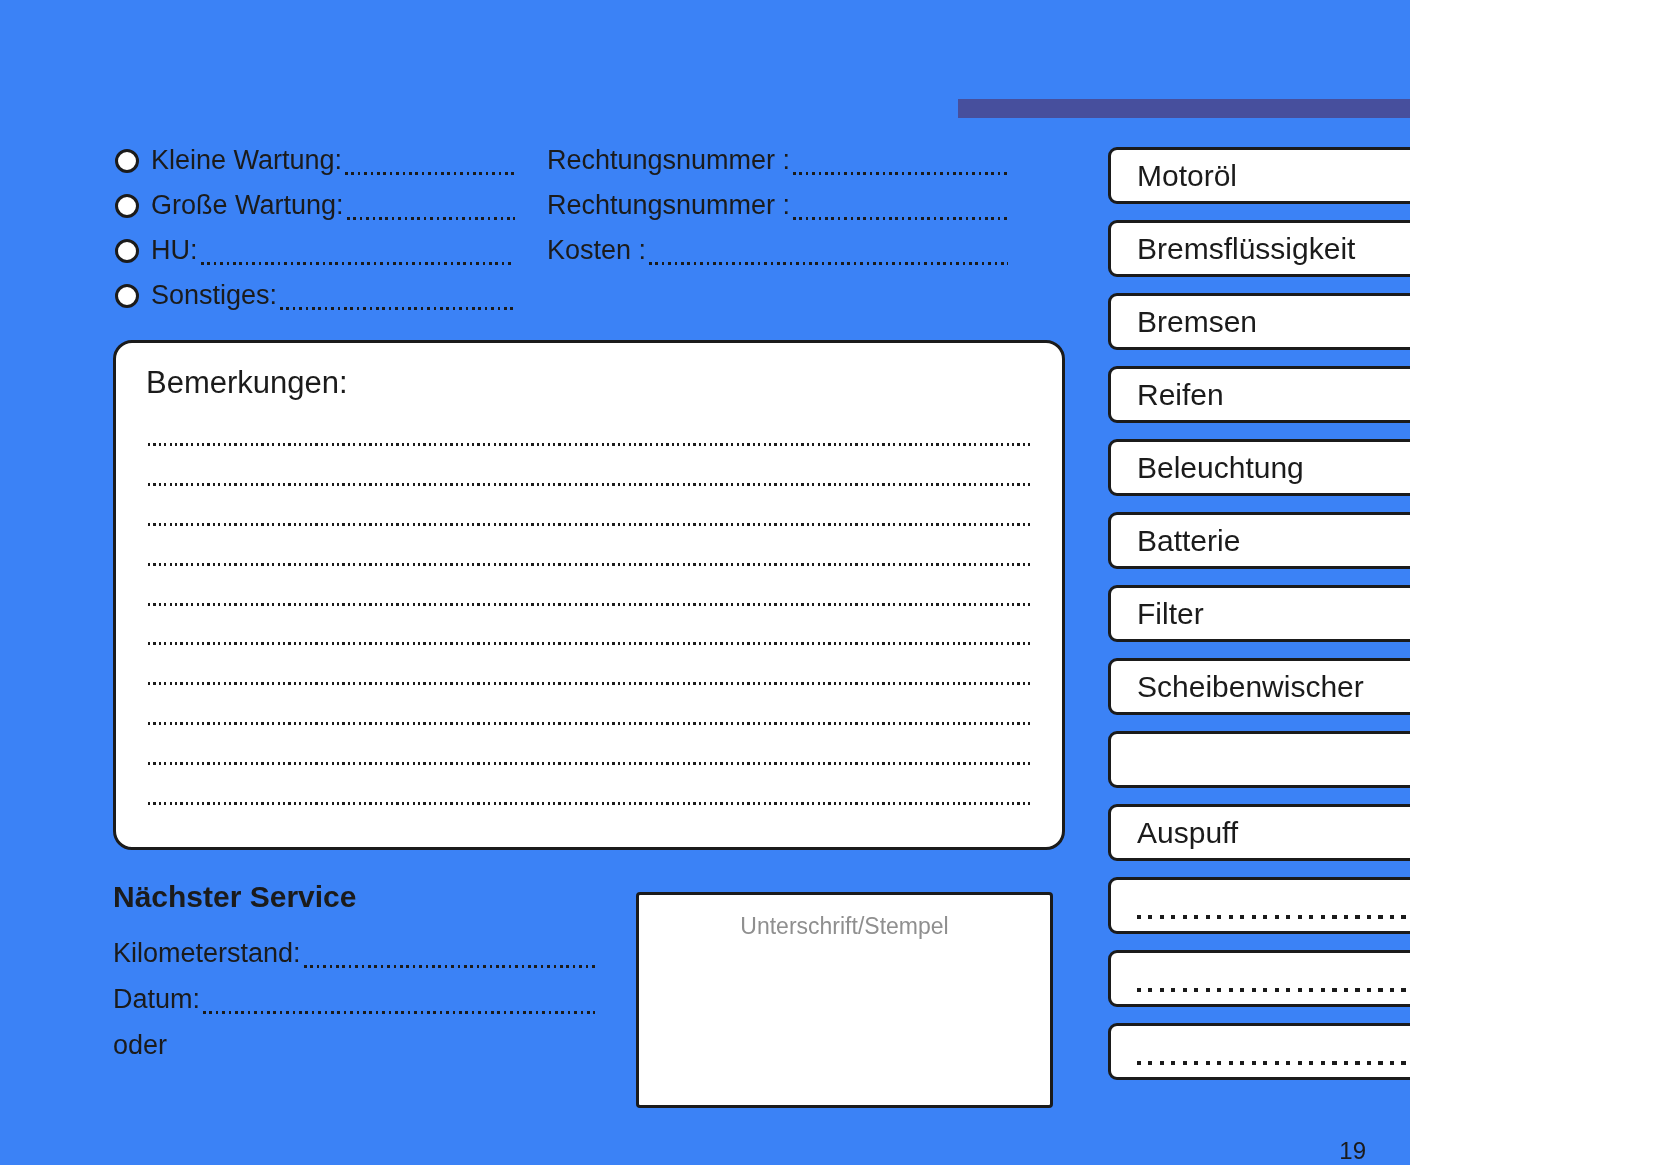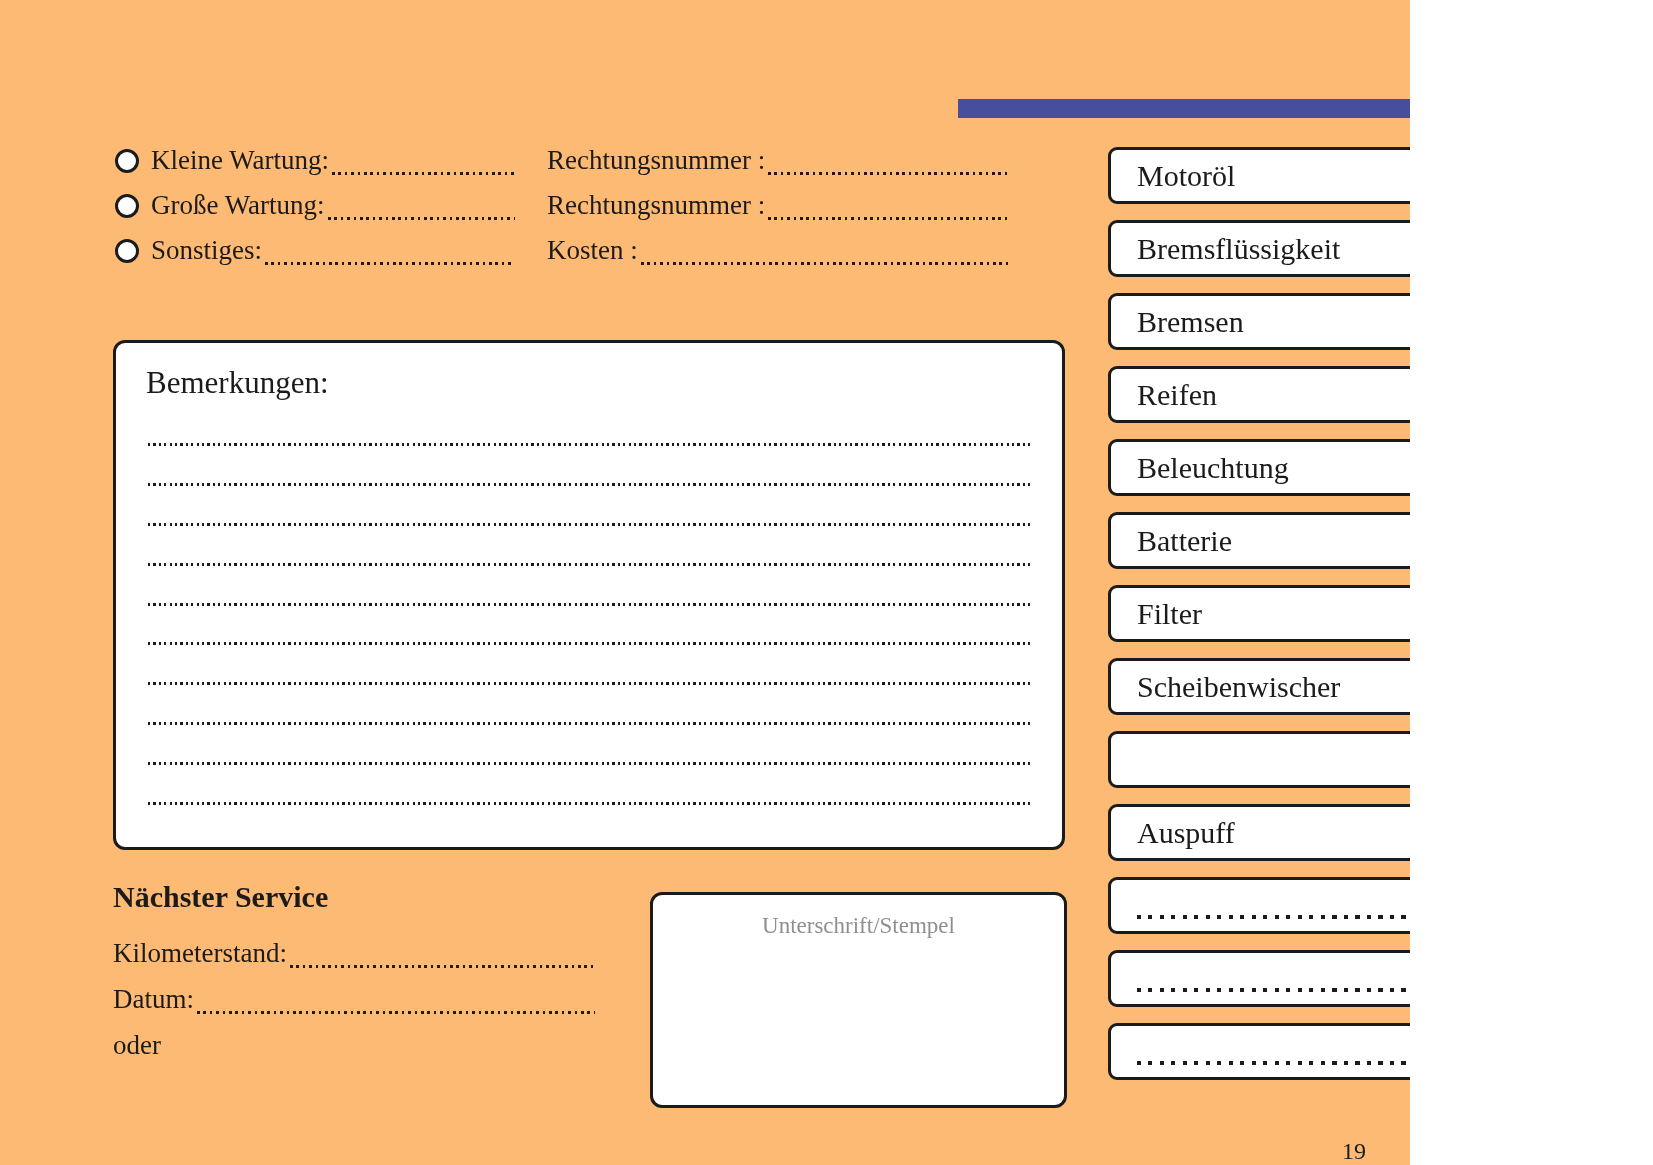--- a/index.html
+++ b/index.html
@@ -1,18 +1,18 @@
 <!DOCTYPE html>
 <html><head>
 <meta charset="utf-8">
 <style>
   html,body{margin:0;padding:0;background:#fff;}
   .page{
-    position:relative;width:1410px;height:1165px;background:#fdba74;
-    font-family:Liberation Serif, serif;color:#1b1b1b;overflow:hidden;
+    position:relative;width:1410px;height:1165px;background:#3b82f6;
+    font-family:Liberation Sans, sans-serif;color:#1b1b1b;overflow:hidden;
   }
   
   .accent-bar{position:absolute;left:958px;top:99px;width:695px;height:19px;background:#474F9D;}
 
   
   .dots{
     flex:1 1 auto;height:3px;margin:0 0 8px 3px;align-self:flex-end;
     background-image:repeating-linear-gradient(90deg,#1b1b1b 0 2.6px,transparent 2.6px 6.4px);
   }
   .field-row{display:flex;align-items:center;height:45px;}
@@ -24,41 +24,41 @@
     width:24px;height:24px;border:3px solid #1b1b1b;border-radius:50%;
     margin-right:12px;flex:0 0 auto;background:#fff;box-sizing:border-box;
   }
 
   
   .invoice-fields{position:absolute;left:547px;top:138px;width:461px;}
 
   
   .remarks-box{
     position:absolute;left:113px;top:340px;width:952px;height:510px;box-sizing:border-box;
-    border:3px solid #1b1b1b;border-radius:12px;background:#fff;
+    border:3px solid #1b1b1b;border-radius:19px;background:#fff;
   }
   .remarks-title{font-size:31px;margin:22px 0 0 30px;}
   .remarks-lines{
     position:absolute;left:32px;right:30px;top:100px;bottom:42px;
     display:flex;flex-direction:column;justify-content:space-between;
   }
   .remarks-line{
     height:3px;
     background-image:repeating-linear-gradient(90deg,#1b1b1b 0 2.2px,transparent 2.2px 5.4px);
   }
 
   
   .next-service{position:absolute;left:113px;top:880px;width:482px;}
   .ns-title{font-size:30px;font-weight:bold;margin:0 0 16px 0;}
   .next-service .field-row{height:46px;}
 
   
   .signature-box{
-    position:absolute;left:650px;top:892px;width:417px;height:216px;box-sizing:border-box;
-    border:3px solid #1b1b1b;border-radius:12px;background:#fff;text-align:center;
+    position:absolute;left:636px;top:892px;width:417px;height:216px;box-sizing:border-box;
+    border:3px solid #1b1b1b;border-radius:4px;background:#fff;text-align:center;
   }
   .signature-label{display:inline-block;margin-top:18px;font-size:23px;color:#8f8f8f;}
 
   
   .checklist{position:absolute;left:1108px;top:147px;width:494px;}
   .check-row{
     height:57px;box-sizing:border-box;border:3px solid #1b1b1b;border-radius:9px;
     margin-bottom:16px;display:flex;align-items:center;padding:0 22px 0 26px;background:#fff;gap:48px;
   }
   .check-label{font-size:30px;line-height:1;white-space:pre;}
@@ -86,20 +86,25 @@
       <span class="field-label">Kleine Wartung:</span>
       <span class="dots"></span>
     </div>
     <div class="field-row">
       <span class="radio"></span>
       <span class="field-label">Große Wartung:</span>
       <span class="dots"></span>
     </div>
     <div class="field-row">
       <span class="radio"></span>
+      <span class="field-label">HU:</span>
+      <span class="dots"></span>
+    </div>
+    <div class="field-row">
+      <span class="radio"></span>
       <span class="field-label">Sonstiges:</span>
       <span class="dots"></span>
     </div>
   </div>
 
   <div class="invoice-fields">
     <div class="field-row">
       <span class="field-label">Rechtungsnummer :</span>
       <span class="dots"></span>
     </div>

